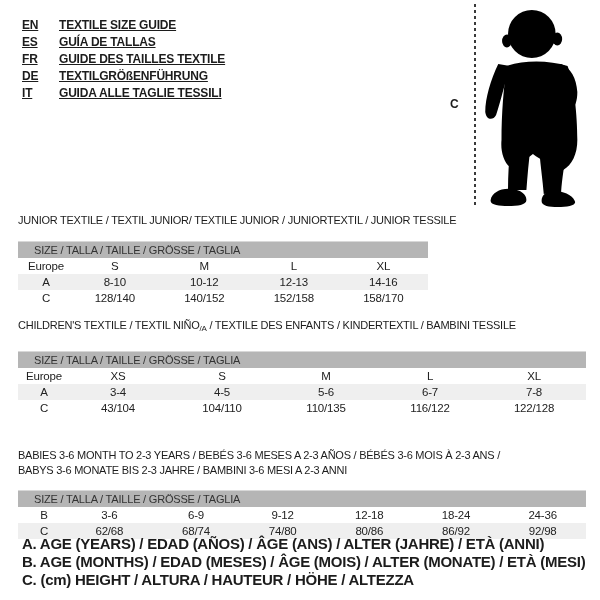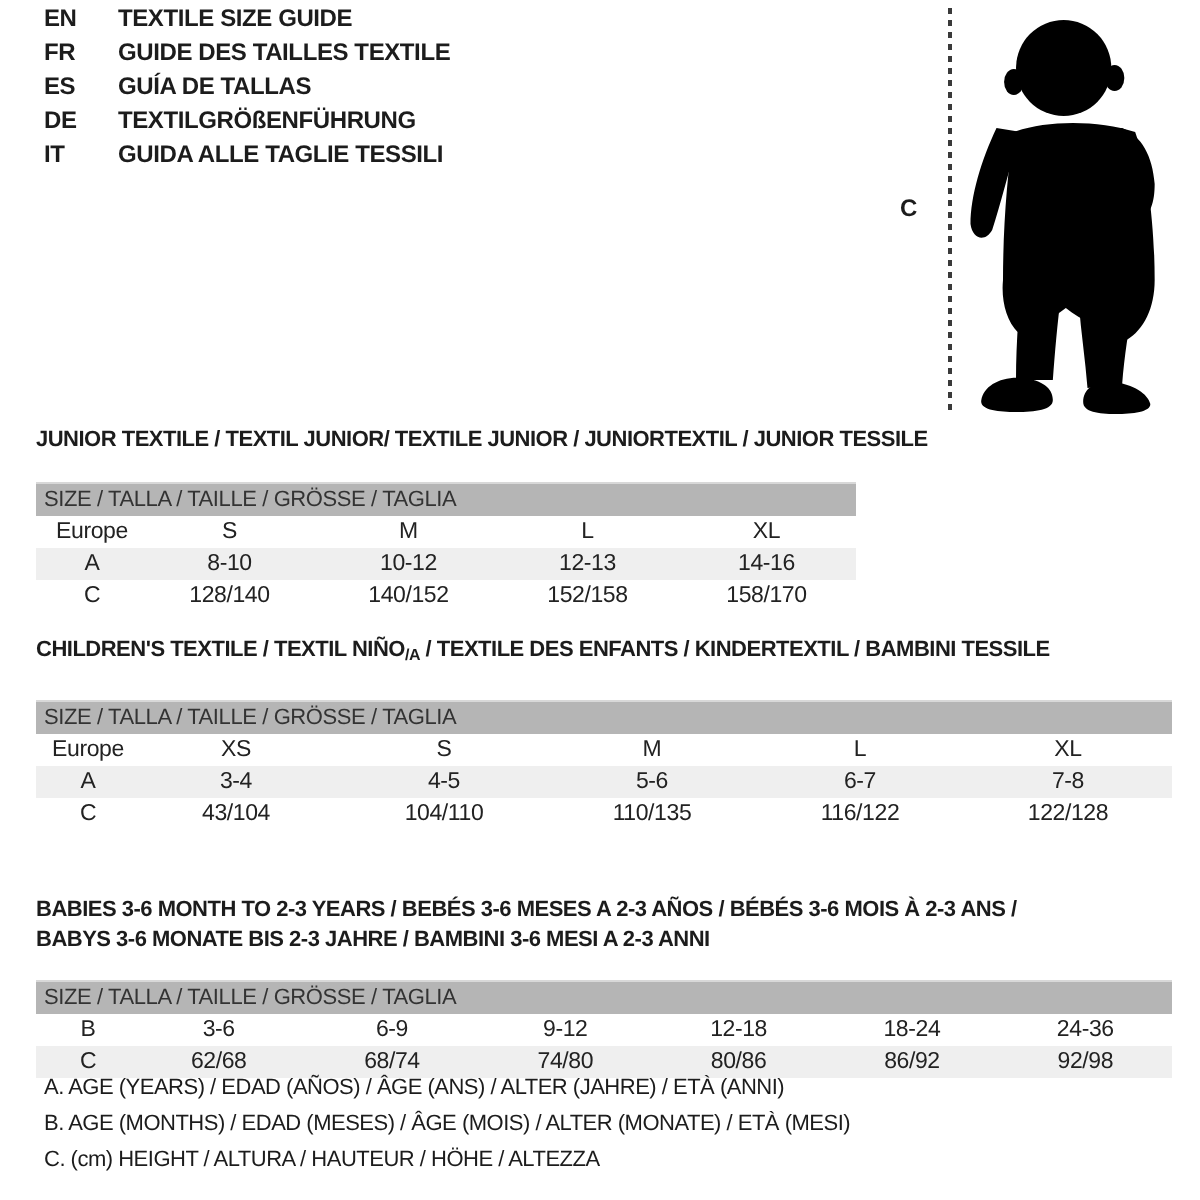--- a/index.html
+++ b/index.html
@@ -12,21 +12,21 @@
   .page {
     position: relative;
     width: 600px;
     height: 600px;
     background: #ffffff;
     overflow: hidden;
     letter-spacing: -0.2px;
   }
 
   
-  .lang-header { position: absolute; left: 22px; top: 1px; }
+  .lang-header { position: absolute; left: 22px; top: 17px; text-decoration: underline; }
   .lang-row { display: flex; line-height: 17px; font-size: 12px; font-weight: bold; }
   .lang-code { width: 37px; flex: 0 0 37px; }
   .lang-title { white-space: nowrap; }
 
   
   .figure-area { position: absolute; left: 440px; top: 0; width: 160px; height: 215px; }
   .dashed-line {
     position: absolute; left: 34px; top: 4px; width: 2px; height: 202px;
     background: repeating-linear-gradient(to bottom, #3a3a3a 0 3px, transparent 3px 6px);
   }
@@ -35,66 +35,66 @@
     font-size: 12px; font-weight: bold; color: #1c1c1c;
   }
   .silhouette-svg { position: absolute; left: 42px; top: 4px; }
 
   
   .table-block { position: absolute; left: 18px; }
   .t1-block { top: 213px; width: 410px; }
   .t2-block { top: 318px; width: 568px; }
   .t3-block { top: 424px; width: 568px; margin-top: 24px; }
   .table-title {
-    font-size: 11px; font-weight: bold; line-height: 15px;
+    font-size: 11px; font-weight: normal; line-height: 15px;
     color: #1c1c1c; white-space: nowrap; letter-spacing: -0.25px;
   }
   .t2-block .table-title { white-space: nowrap; }
   .title-sub { font-size: 8px; vertical-align: -2px; letter-spacing: -0.25px; }
   .size-table {
     border-collapse: collapse; table-layout: fixed; margin-top: 13px;
     width: 100%;
   }
   .t2-block .size-table { margin-top: 15px; }
   .t3-block .size-table { margin-top: 12px; }
   .size-table td {
     height: 16px; font-size: 11.5px; text-align: center;
     vertical-align: middle; padding: 0; color: #222222; letter-spacing: -0.2px;
   }
   .size-table .bar-cell {
     background: #b5b5b5; border-top: 1px solid #d8d8d8;
-    text-align: left; padding-left: 4px;
+    text-align: left; padding-left: 16px;
     font-size: 11px; color: #333333;
   }
   .size-table td.lbl { text-align: center; padding-left: 4px; }
   .size-table tr.shaded td { background: #efefef; }
   col.label-col-1 { width: 52px; }
   col.label-col-2 { width: 48px; }
 
   
   .footnotes { position: absolute; left: 22px; top: 535px; }
-  .footnote { font-size: 11px; font-weight: normal; line-height: 18px; white-space: nowrap; letter-spacing: -0.25px; }
+  .footnote { font-size: 15px; font-weight: bold; line-height: 18px; white-space: nowrap; letter-spacing: -0.25px; }
 </style>
 </head>
 <body>
 
 <div class="page">
 
   <div class="lang-header">
     <div class="lang-row">
       <span class="lang-code">EN</span>
       <span class="lang-title">TEXTILE SIZE GUIDE</span>
     </div>
     <div class="lang-row">
+      <span class="lang-code">ES</span>
+      <span class="lang-title">GUÍA DE TALLAS</span>
+    </div>
+    <div class="lang-row">
       <span class="lang-code">FR</span>
       <span class="lang-title">GUIDE DES TAILLES TEXTILE</span>
-    </div>
-    <div class="lang-row">
-      <span class="lang-code">ES</span>
-      <span class="lang-title">GUÍA DE TALLAS</span>
     </div>
     <div class="lang-row">
       <span class="lang-code">DE</span>
       <span class="lang-title">TEXTILGRÖßENFÜHRUNG</span>
     </div>
     <div class="lang-row">
       <span class="lang-code">IT</span>
       <span class="lang-title">GUIDA ALLE TAGLIE TESSILI</span>
     </div>
   </div>

